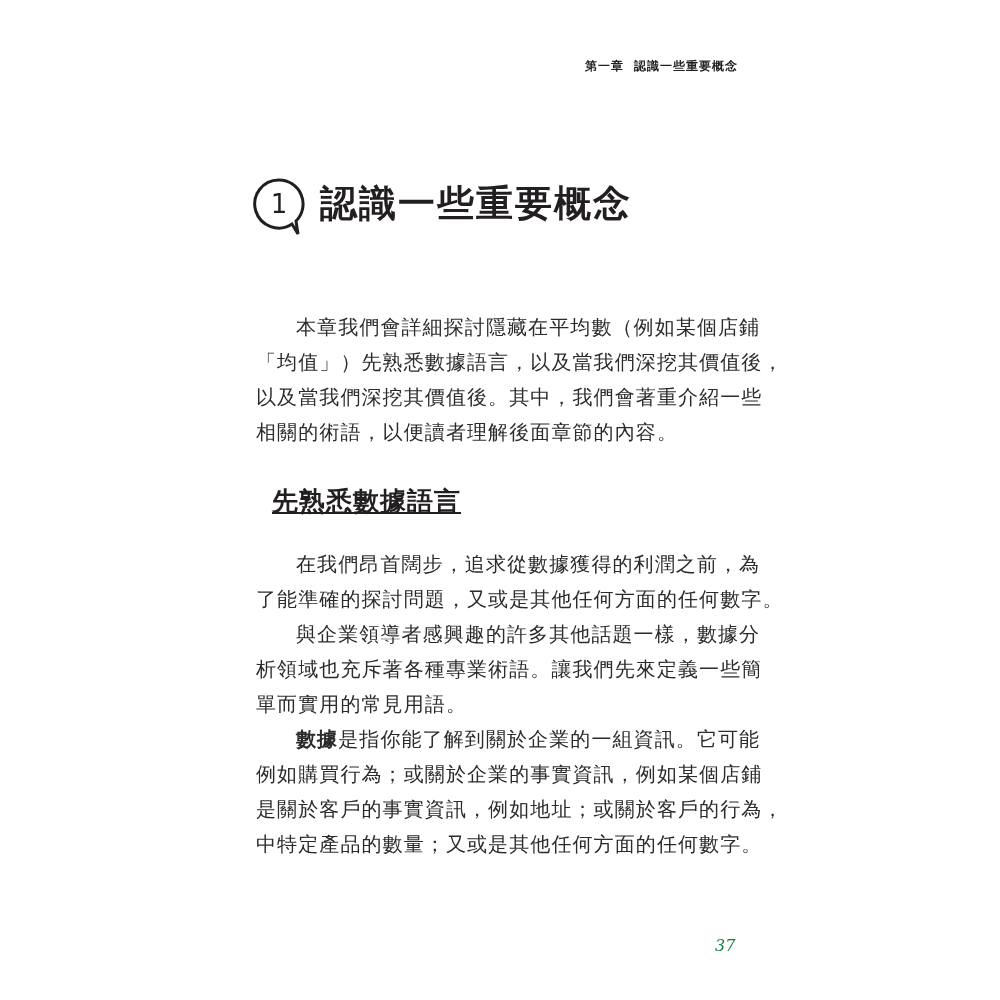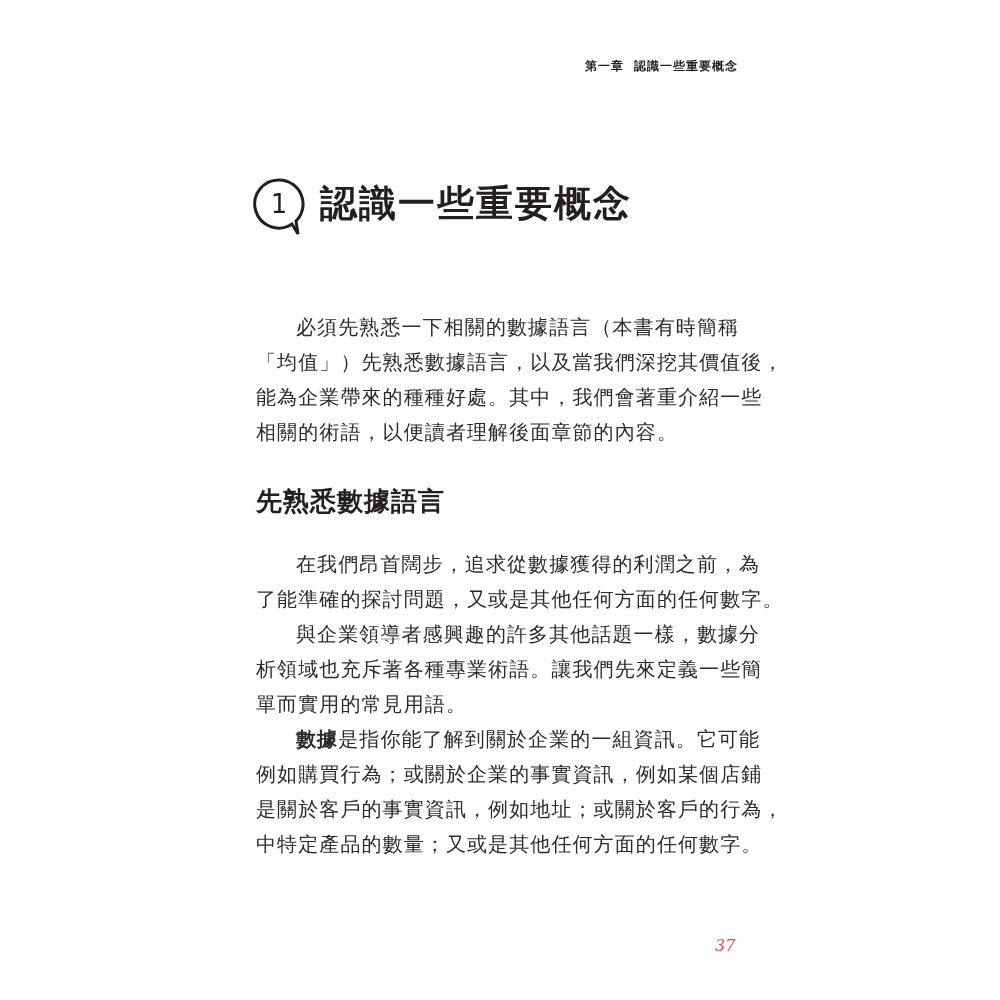--- a/index.html
+++ b/index.html
@@ -11,47 +11,47 @@
   .title-row { position:absolute; left:252px; top:172px; height:64px; display:flex; align-items:center; }
   .bubble { position:relative; width:54px; height:54px; }
   .bubble svg { position:absolute; left:0; top:0; }
   .bubble .num { position:absolute; left:0; top:0; width:54px; height:54px; line-height:54px;
                  text-align:center; font-size:26px; font-family:"DejaVu Sans", sans-serif; }
   .chapter-title { margin-left:14px; font-size:37px; font-weight:bold; letter-spacing:2px;
                    font-family:"DejaVu Serif", serif; }
   .body-text { position:absolute; left:256px; width:486px; font-size:20px; line-height:35px;
                letter-spacing:1.1px; font-family:"DejaVu Sans", sans-serif; color:#2b2b2b; }
   .line { display:block; white-space:nowrap; }
-  .sec-head { position:absolute; left:256px; top:484px; font-size:26px; font-weight:bold;
-              letter-spacing:1px; font-family:"DejaVu Sans", sans-serif; color:#231f20; }
+  .sec-head { position:absolute; left:272px; top:484px; font-size:26px; font-weight:bold;
+              letter-spacing:1px; font-family:"DejaVu Sans", sans-serif; color:#231f20;text-decoration:underline; }
   .term { font-weight:bold; }
-  .page-num { position:absolute; left:715px; top:936px; font-size:16px; color:#ef4444;
+  .page-num { position:absolute; left:715px; top:936px; font-size:16px; color:#15803d;
               font-style:italic; font-family:"DejaVu Serif", serif; }
 </style>
 </head>
 <body>
 
 <div class="running-head">
   <span>第一章</span><span class="sp"></span><span>認識一些重要概念</span>
 </div>
 
 <div class="title-row">
   <div class="bubble">
     <svg width="62" height="66" viewBox="0 0 62 66">
       <path d="M27 3 A24 24 0 1 0 40 47 L46 57 L44 44 A24 24 0 0 0 27 3 Z" fill="none" stroke="#231f20" stroke-width="3"></path>
     </svg>
     <span class="num">1</span>
   </div>
   <span class="chapter-title">認識一些重要概念</span>
 </div>
 
 <div class="body-text" style="top:310px;">
-  <span class="line" style="padding-left:40px;">必須先熟悉一下相關的數據語言（本書有時簡稱</span>
+  <span class="line" style="padding-left:40px;">本章我們會詳細探討隱藏在平均數（例如某個店鋪</span>
   <span class="line">「均值」）先熟悉數據語言，以及當我們深挖其價值後，</span>
-  <span class="line">能為企業帶來的種種好處。其中，我們會著重介紹一些</span>
+  <span class="line">以及當我們深挖其價值後。其中，我們會著重介紹一些</span>
   <span class="line">相關的術語，以便讀者理解後面章節的內容。</span>
 </div>
 
 <div class="sec-head">先熟悉數據語言</div>
 
 <div class="body-text" style="top:547px;">
   <span class="line" style="padding-left:40px;">在我們昂首闊步，追求從數據獲得的利潤之前，為</span>
   <span class="line">了能準確的探討問題，又或是其他任何方面的任何數字。</span>
   <span class="line" style="padding-left:40px;">與企業領導者感興趣的許多其他話題一樣，數據分</span>
   <span class="line">析領域也充斥著各種專業術語。讓我們先來定義一些簡</span>

